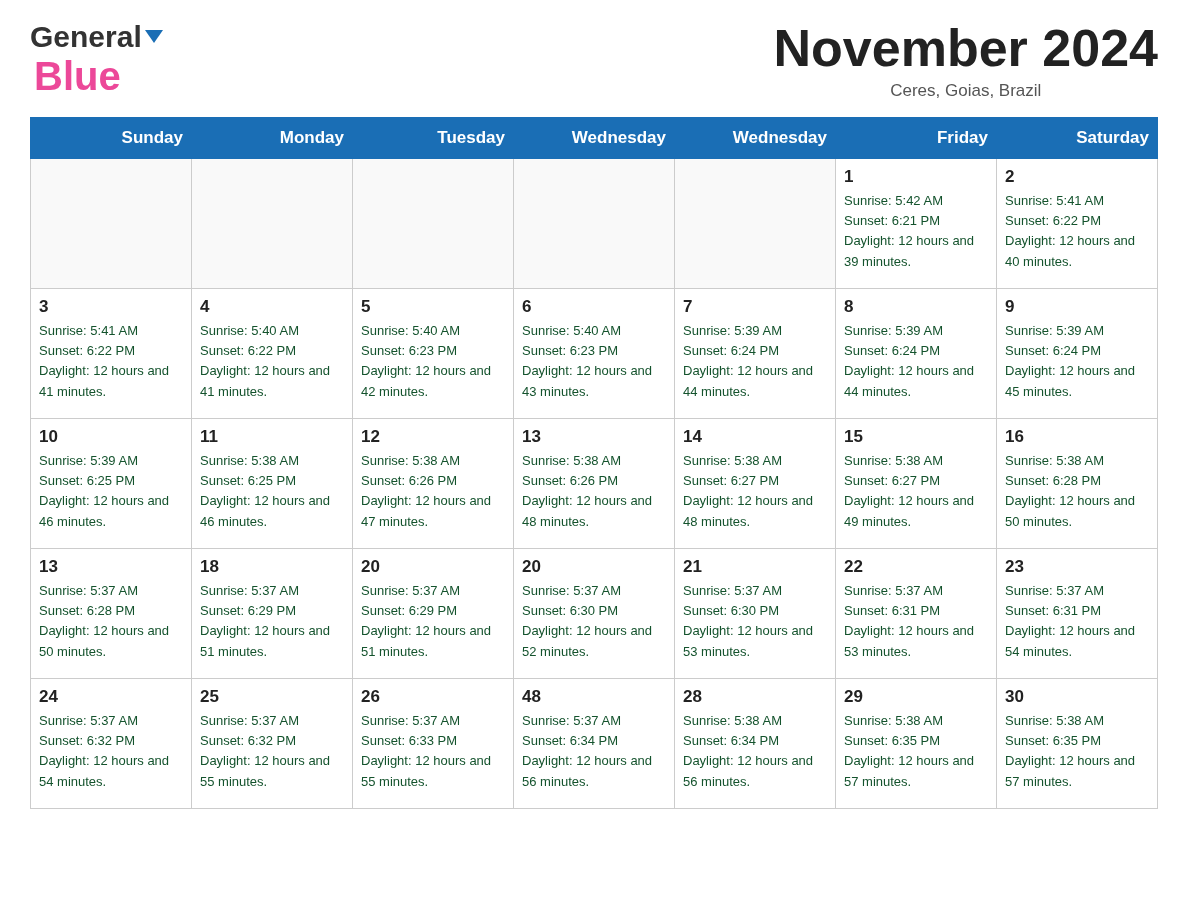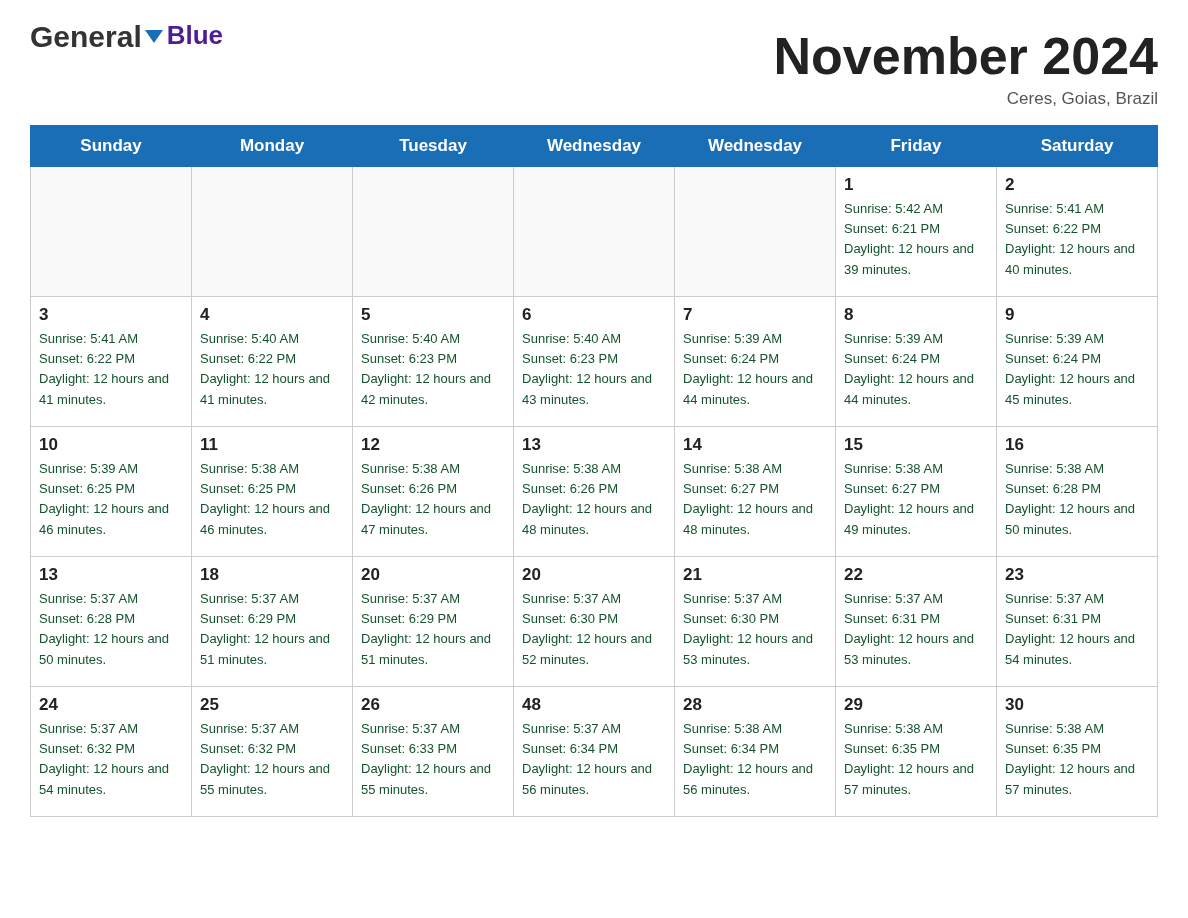--- a/index.html
+++ b/index.html
@@ -10,22 +10,21 @@
       width: 1188px;
       min-height: 918px;
     }
     .header {
       display: flex;
       justify-content: space-between;
       align-items: flex-start;
       margin-bottom: 16px;
     }
     .title-area {
-      text-align: right;
-      margin-top: 8px;
+      text-align: center;
     }
     .month-title {
       font-size: 52px;
       font-weight: bold;
       color: #222;
       line-height: 1.1;
     }
     .location {
       font-size: 17px;
       color: #555;
@@ -36,21 +35,21 @@
       width: 100%;
       border-collapse: collapse;
       table-layout: fixed;
     }
     .calendar-table thead tr th {
       background-color: #1a6eb5;
       color: #fff;
       font-size: 17px;
       font-weight: bold;
       padding: 10px 8px;
-      text-align: center;
+      text-align: right;
       border: 1px solid #1a6eb5;
     }
     .calendar-table tbody tr td {
       vertical-align: top;
       border: 1px solid #ccc;
       padding: 8px 8px 10px 8px;
       font-size: 13px;
       color: #333;
       height: 130px;
     }
@@ -65,41 +64,41 @@
       display: block;
     }
     .day-info {
       font-size: 13px;
       color: #14532d;
       line-height: 1.55;
     }
     
     .logo-wrapper {
       display: flex;
-      flex-direction: row;
+      flex-direction: column;
     }
     .logo-line1 {
       display: flex;
       align-items: center;
       font-size: 30px;
       font-weight: bold;
       color: #333;
     }
   </style>
 </head>
 <body>
 
 <div class="header">
   <div class="logo-wrapper">
     <div class="logo-line1">
       <span style="color:#333;font-size:30px;font-weight:bold;">General</span>
       <span style="display:inline-block;width:0;height:0;border-left:9px solid transparent;border-right:9px solid transparent;border-top:13px solid #1a6eb5;margin-left:3px;vertical-align:middle;margin-bottom:2px;"></span>
     </div>
     <div style="margin-left:4px;">
-      <span style="color:#4c1d95;font-size:26px;font-weight:bold;">Blue</span>
+      <span style="color:#ec4899;font-size:40px;font-weight:bold;">Blue</span>
     </div>
   </div>
   <div class="title-area">
     <div class="month-title">November 2024</div>
     <div class="location">Ceres, Goias, Brazil</div>
   </div>
 </div>
 
 <table class="calendar-table">
   <thead>

